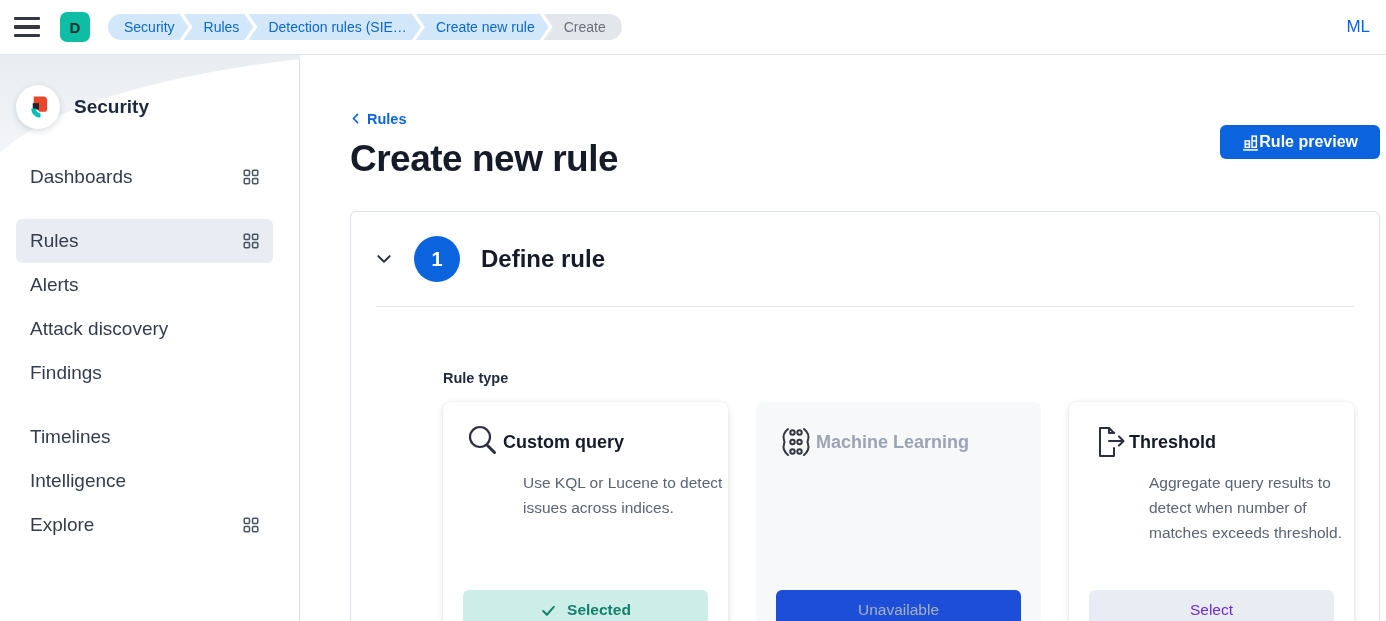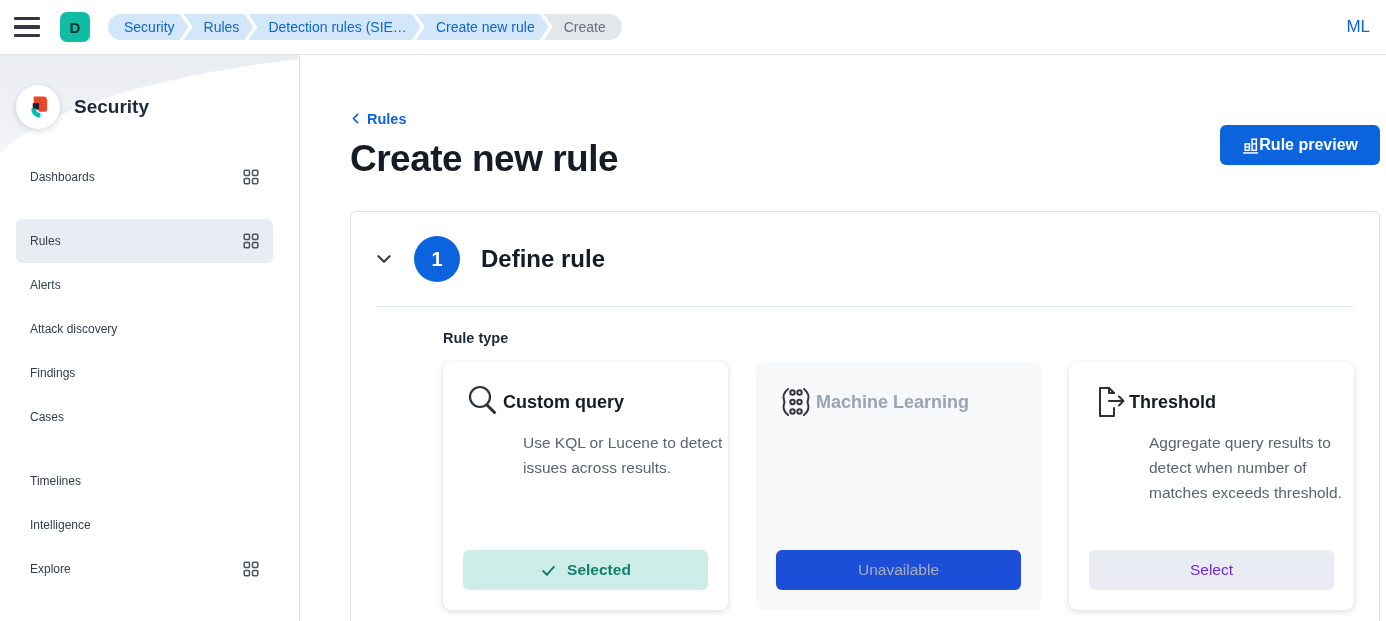--- a/index.html
+++ b/index.html
@@ -30,45 +30,45 @@
 
   
   .sidebar { width:300px; min-width:300px; position:relative; background:#fff; border-right:1px solid #d9dfe8; }
   .sidebar-wave { position:absolute; top:0; left:0; pointer-events:none; }
   .side-head { position:relative; display:flex; align-items:center; padding:30px 16px 0 16px; }
   .logo-circle { width:44px; height:44px; border-radius:50%; background:#fff;
     box-shadow:0 2px 6px rgba(40,50,70,.18); display:flex; align-items:center; justify-content:center; }
   .side-title { margin-left:14px; font-size:19px; font-weight:700; color:#1d2a3e; }
   .nav { margin-top:26px; padding:0 26px 0 16px; }
   .nav-item { height:44px; display:flex; align-items:center; padding:0 14px; border-radius:6px;
-    font-size:12px; color:#333d4d; cursor:pointer;justify-content:space-between; }
+    font-size:19px; color:#333d4d; cursor:pointer;justify-content:space-between; }
   .nav-item.selected { background:#e9edf3; }
   .nav-item .grid-ic { margin-left:auto; display:flex; }
   .nav-gap { height:20px; }
 
   
   .main { flex:1; position:relative; background:#fff; overflow:hidden; }
   .main-inner { padding:55px 6px 0 50px; }
   .back-link { display:inline-flex; align-items:center; gap:6px; color:#0b64dd;
     font-size:14.5px; font-weight:600; cursor:pointer; }
   .page-title { margin-top:10px; font-size:37px; font-weight:700; letter-spacing:-0.5px; color:#161c27; }
-  .preview-btn { position:absolute; top:70px; right:6px; height:40px; padding:0 22px; border:none;
+  .preview-btn { position:absolute; top:70px; right:6px; height:34px; padding:0 22px; border:none;
     border-radius:6px; background:#0b64dd; color:#fff; font-size:16px; font-weight:600;
     font-family:inherit; display:flex; align-items:center; cursor:pointer; }
 
   .panel { margin-top:31px; width:1030px; height:440px; border:1px solid #dbe1ea;
     border-radius:6px; background:#fff; }
   .panel-head { display:flex; align-items:center; gap:21px; padding:24px; }
   .chev-btn { background:none; border:none; display:flex; cursor:pointer; padding:0; }
   .step-circle { width:46px; height:46px; border-radius:50%; background:#0b64dd; color:#fff;
     font-size:20px; font-weight:600; display:flex; align-items:center; justify-content:center; }
   .step-title { font-size:24px; font-weight:700; color:#161c27; }
   .panel-divider { border:none; border-top:1px solid #e4e9ef; margin:0 25px; }
   .panel-body { padding:23px 24px 24px 92px; }
-  .field-label { font-size:14.5px; font-weight:700; color:#1d2a3e; }
+  .field-label { font-size:14.5px; font-weight:700; color:#1d2a3e;margin-top:40px; }
 
   .cards { display:flex; gap:28px; margin-top:16px; }
   .card { width:285px; height:248px; border-radius:8px; padding:20px; position:relative; }
   .card.raised { background:#fff; box-shadow:0 2px 7px rgba(35,46,66,.14), 0 0 2px rgba(35,46,66,.08); cursor:pointer; }
   .card.disabled { background:#f6f8fa; }
   .card-head { display:flex; align-items:center; }
   .card-icon { width:40px; height:40px; display:flex; align-items:center; justify-content:center; }
   .card-title { font-size:18px; font-weight:700; color:#161c27; }
   .card.disabled .card-title { color:#9aa4b4; }
   .card-desc { margin:8px 0 0 60px; width:200px; font-size:15.5px; line-height:25px; color:#5a6472; }
@@ -154,23 +154,20 @@
         </div>
         <div class="nav-item">
           <span>Alerts</span>
         </div>
         <div class="nav-item">
           <span>Attack discovery</span>
         </div>
         <div class="nav-item">
           <span>Findings</span>
         </div>
-        <div class="nav-item">
-          <span>Cases</span>
-        </div>
         <div class="nav-gap"></div>
         <div class="nav-item">
           <span>Timelines</span>
         </div>
         <div class="nav-item">
           <span>Intelligence</span>
         </div>
         <div class="nav-item">
           <span>Explore</span>
           <span class="grid-ic">
@@ -227,21 +224,21 @@
               <div class="card raised">
                 <div class="card-head">
                   <span class="card-icon">
                     <svg width="40" height="40" viewBox="0 0 40 40" fill="none" stroke="#2b313c" stroke-width="2.2" stroke-linecap="round">
                       <circle cx="17" cy="15" r="10"></circle>
                         <path d="M24.5 23.5 L31.5 30.5" stroke-width="3"></path>
                     </svg>
                     </span>
                   <span class="card-title">Custom query</span>
                 </div>
-                <p class="card-desc">Use KQL or Lucene to detect issues across results.</p>
+                <p class="card-desc">Use KQL or Lucene to detect issues across indices.</p>
                 <button class="card-btn selected">
                   <svg width="17" height="17" viewBox="0 0 16 16" fill="none" stroke="#127e6c" stroke-width="1.8" stroke-linecap="round" stroke-linejoin="round">
                       <path d="M3 8.5 L6.5 12 L13 4.5"></path>
                     </svg>
                   <span>Selected</span>
                 </button>
               </div>
 
               <div class="card disabled">
                 <div class="card-head">

